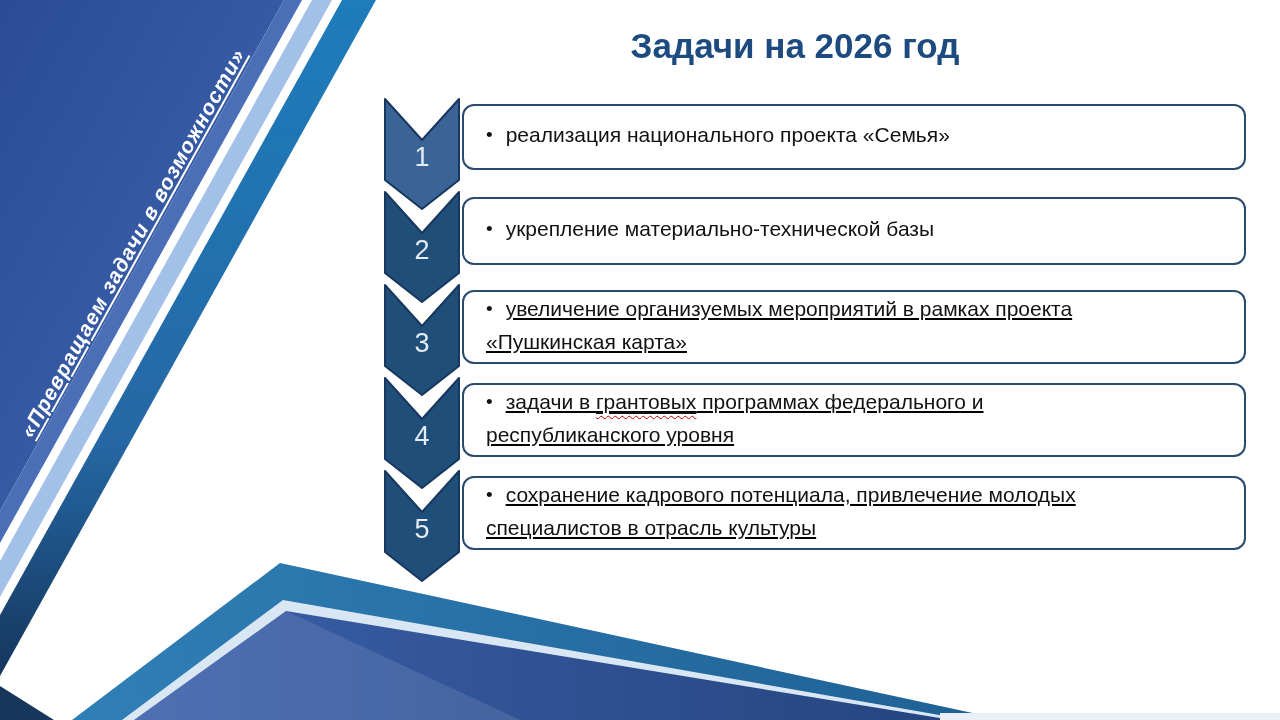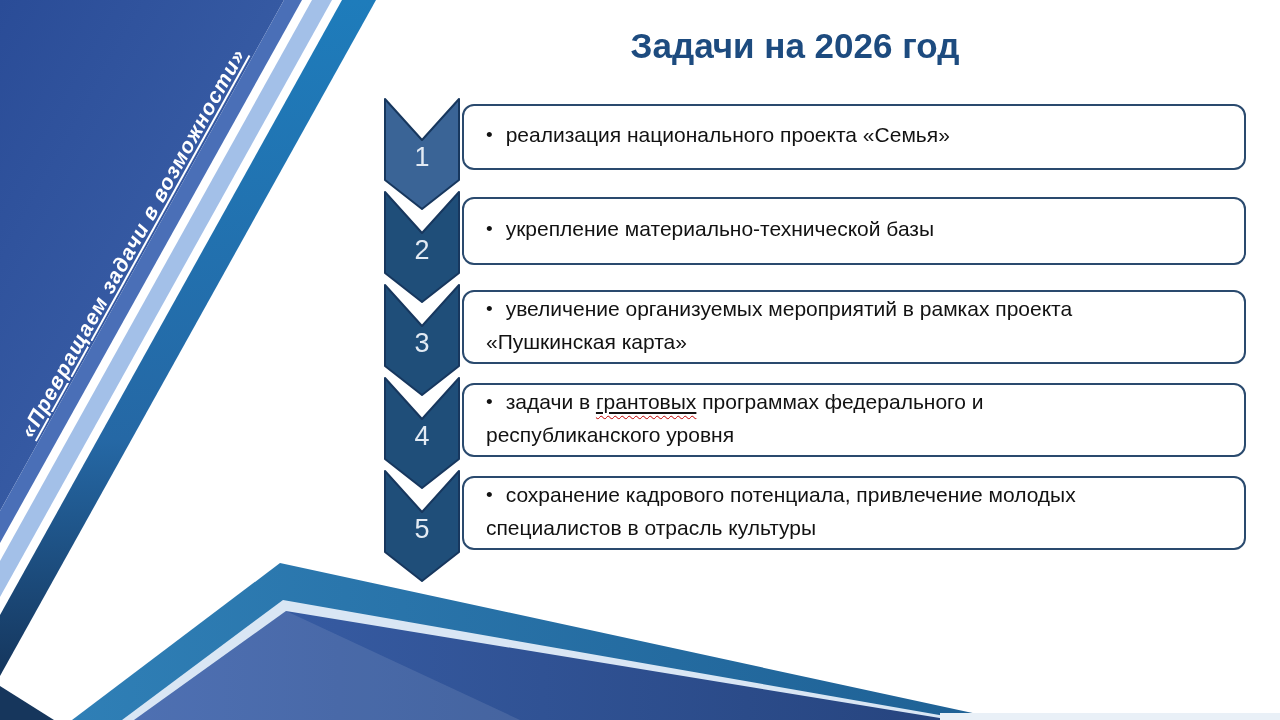--- a/index.html
+++ b/index.html
@@ -32,21 +32,21 @@
   }
   .box{
     position:absolute;left:78px;top:6px;width:740px;
     background:#ffffff;border:2.5px solid #2A4A6E;border-radius:12px;
     display:flex;align-items:center;
     padding:0 18px 4px 22px;box-sizing:content-box;
   }
   .box .content{font-size:21px;line-height:32px;color:#121212;}
   .bullet{display:inline-block;margin-right:13px;font-size:19px;transform:translateY(-1px);}
   .pre{white-space:pre-line;}
-  .h64{height:58px;} .h66{height:60px;align-items:center;} .h72{height:66px;}
+  .h64{height:58px;} .h66{height:60px;align-items:center;} .h72{height:66px;text-decoration:underline;}
   .r1{top:98px;} .r2{top:191px;} .r3{top:284px;} .r4{top:377px;} .r5{top:470px;}
   .u-solid{text-decoration:underline;text-decoration-thickness:1.5px;text-underline-offset:3px;}
   .u-wavy{text-decoration:underline wavy #C00000;text-decoration-thickness:1px;text-underline-offset:6px;margin-top:40px;}
 </style>
 </head>
 <body>
 
 <div class="slide">
 
   <svg class="bg" viewBox="0 0 1280 720" aria-hidden="true">

